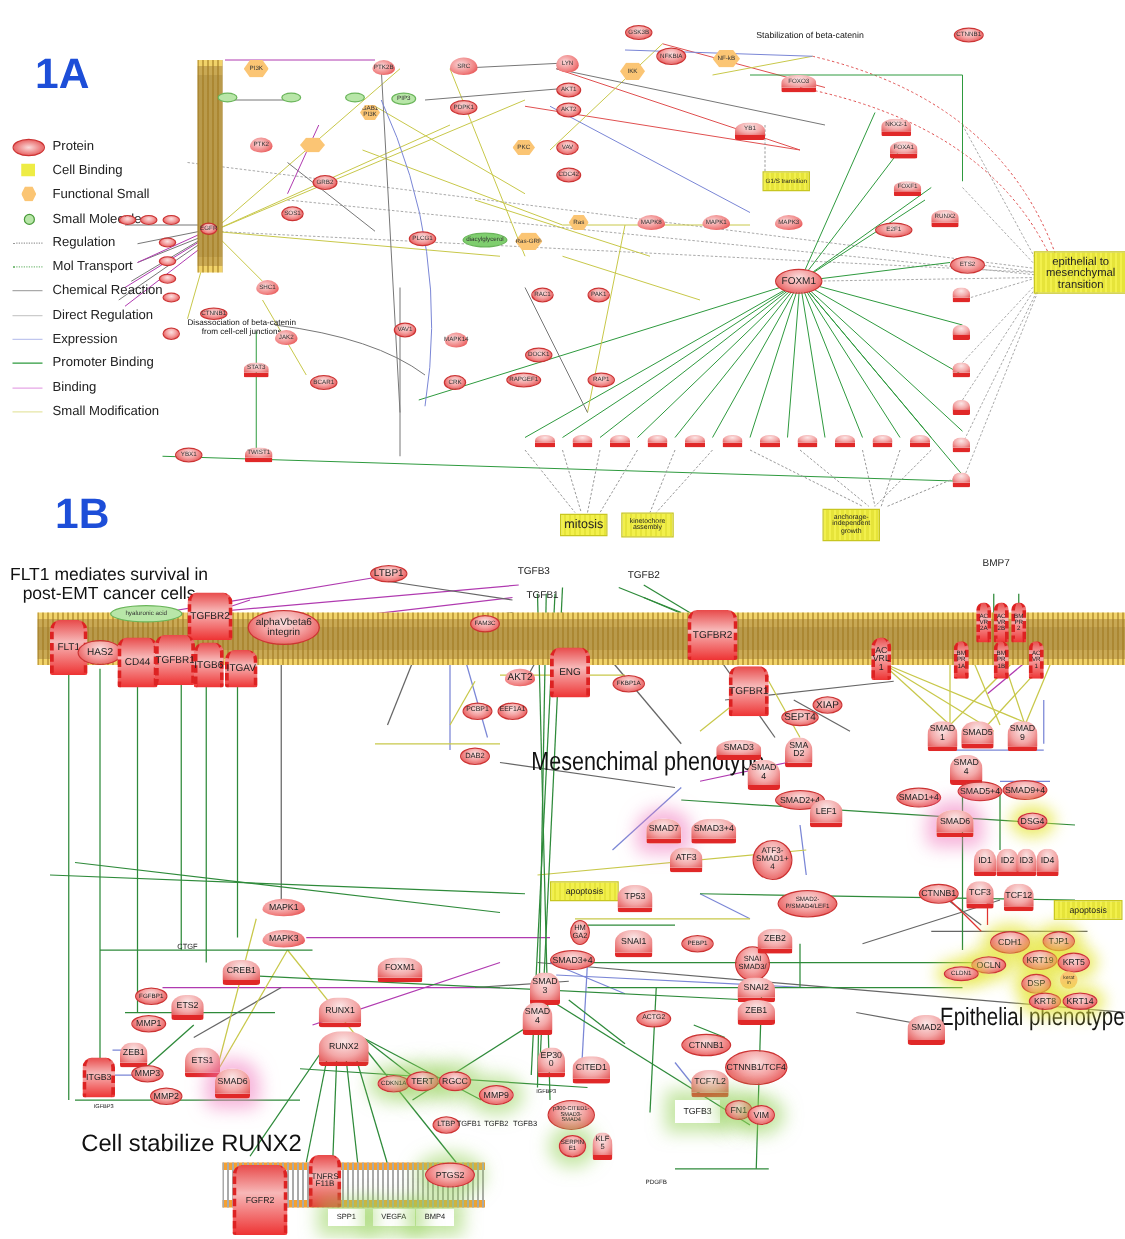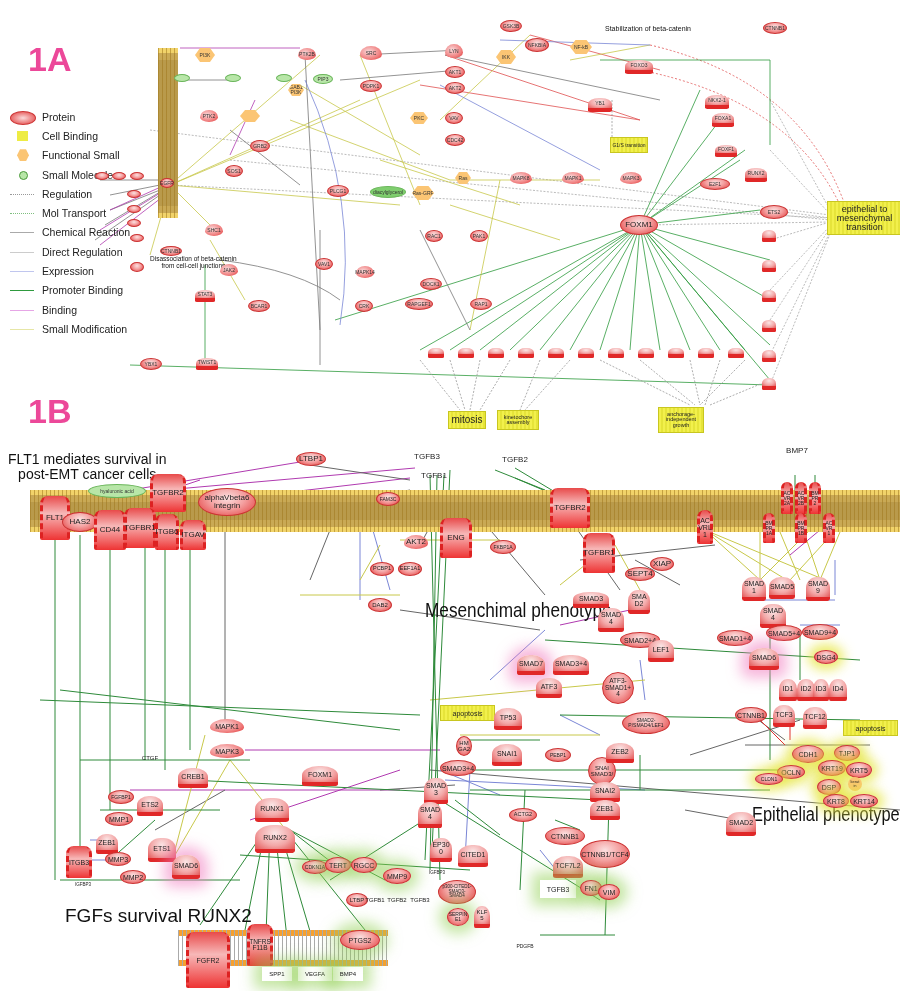--- a/index.html
+++ b/index.html
@@ -1,18 +1,18 @@
 <!DOCTYPE html>
 <html><head>
 <meta charset="utf-8">
 <style>
   html,body{margin:0;padding:0;background:#fff;}
   body{width:900px;height:991px;position:relative;overflow:hidden;font-family:"Liberation Sans",sans-serif;}
   #canvas{position:absolute;left:0;top:0;width:900px;height:991px;}
-  .panel-label{position:absolute;font-weight:bold;font-size:34px;color:#ec4899;font-family:"Liberation Sans",sans-serif;text-align:center;}
+  .panel-label{position:absolute;font-weight:bold;font-size:34px;color:#1d4ed8;font-family:"Liberation Sans",sans-serif;text-align:center;}
   .legend{position:absolute;left:8px;top:107px;width:150px;}
   .legend-item{position:relative;height:19.3px;display:flex;align-items:center;font-size:10.5px;color:#222;}
   .legend-sym{width:30px;height:14px;position:relative;margin-right:4px;flex:none;}
   .big-text{position:absolute;color:#111;font-family:"Liberation Sans",sans-serif;white-space:nowrap;}
   .node{position:absolute;display:flex;align-items:center;justify-content:center;text-align:center;font-size:8px;color:#222;line-height:1;box-sizing:border-box;white-space:pre-line;}
   .n-oval{border-radius:50%;background:radial-gradient(ellipse at 50% 35%,#fbe0e0 0%,#f4a0a0 45%,#e23a3a 100%);border:1px solid #c33;}
   .n-dome{border-radius:45% 45% 10% 10%;background:radial-gradient(ellipse at 50% 35%,#fbe6e6 0%,#f3a8a8 55%,#e35656 100%);border-bottom:4px solid #e02828;}
   .n-diamond{background:transparent;}
   .n-diamond::before{content:"";position:absolute;inset:0;clip-path:polygon(50% 0,100% 50%,50% 100%,0 50%);background:radial-gradient(ellipse at 50% 40%,#fbe0e0 0%,#f09a9a 60%,#e04a4a 100%);z-index:-1;}
   .n-receptor{border-radius:8px 8px 2px 2px;background:linear-gradient(180deg,#e84a4a 0%,#f7b8b8 40%,#e33 100%);border-left:3px dashed #d22;border-right:3px dashed #d22;}
@@ -282,21 +282,21 @@
     </g>
 
     <g stroke="#e03030">
       <path d="M760 720 L785 745"></path>
         <path d="M790 720 L790 740"></path>
     </g>
   </g>
 </svg>
 
 <div class="panel-label" style="left:28px;top:40px;">1A</div>
-<div class="panel-label" style="left:28px;top:392px;">1B</div>
+<div class="panel-label" style="left:44px;top:392px;">1B</div>
 
 <div class="legend">
   <div class="legend-item">
     <span class="legend-sym">
         <span style="position:absolute;left:2px;top:1px;width:24px;height:12px;border-radius:50%;background:radial-gradient(#fadada,#e23a3a);border:1px solid #c33;"></span>
       </span>
     <span>Protein</span>
   </div>
   <div class="legend-item">
     <span class="legend-sym">
@@ -473,21 +473,21 @@
 </div>
 
 <div>
   <div class="membrane" style="left:30px;top:490px;width:870px;height:42px;"></div>
   <div class="membrane-o" style="left:178px;top:930px;width:210px;height:36px;"></div>
 
   <div class="big-text" style="left:8px;top:452px;font-size:14px;white-space:pre-line;text-align:center;line-height:1.05;">FLT1 mediates survival in
 post-EMT cancer cells</div>
   <div class="big-text" style="left:425px;top:598px;font-size:21px;transform:scaleX(.82);transform-origin:left;">Mesenchimal phenotype</div>
   <div class="big-text" style="left:752px;top:803px;font-size:20px;transform:scaleX(.82);transform-origin:left;">Epithelial phenotype</div>
-  <div class="big-text" style="left:65px;top:905px;font-size:19px;">FGFs survival RUNX2</div>
+  <div class="big-text" style="left:65px;top:905px;font-size:19px;">Cell stabilize RUNX2</div>
 
   <div class="node n-process" style="left:440px;top:705px;width:55px;height:16px;font-size:7px;">apoptosis</div>
   <div class="node n-process" style="left:843px;top:720px;width:55px;height:16px;font-size:7px;">apoptosis</div>
 
   <div class="node n-small" style="left:88px;top:484px;width:58px;height:14px;font-size:5px;">hyaluronic acid</div>
   <div class="node n-receptor" style="left:40px;top:496px;width:30px;height:44px;">FLT1</div>
   <div class="node n-oval" style="left:62px;top:512px;width:36px;height:20px;">HAS2</div>
   <div class="node n-receptor" style="left:94px;top:510px;width:32px;height:40px;">CD44</div>
   <div class="node n-receptor" style="left:150px;top:474px;width:36px;height:38px;">TGFBR2</div>
   <div class="node n-receptor" style="left:124px;top:508px;width:32px;height:40px;">TGFBR1</div>

